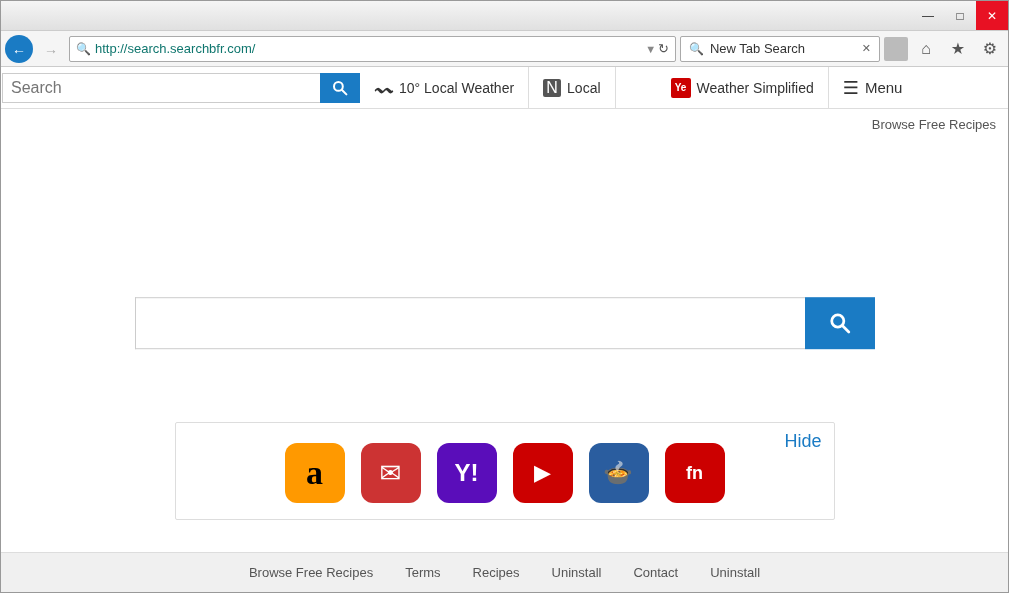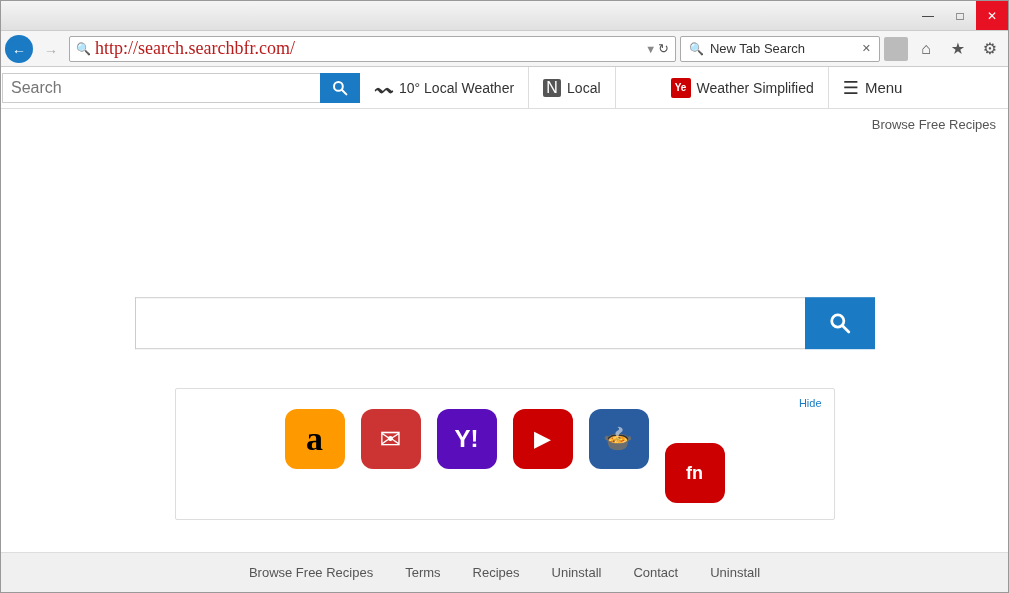--- a/index.html
+++ b/index.html
@@ -98,24 +98,23 @@
       padding: 0 6px;
       font-size: 13px;
       color: #333;
       gap: 4px;
     }
 
     .address-bar input {
       flex: 1;
       border: none;
       outline: none;
-      font-size: 18px;
-      color: #b91c1c;
+      font-size: 13px;
+      color: #0f766e;
       background: transparent;
-      font-family: Liberation Serif, serif;
     }
 
     .address-bar-icons {
       display: flex;
       align-items: center;
       gap: 2px;
       color: #666;
     }
 
     .search-tab {
@@ -302,21 +301,21 @@
       background: white;
       border: 1px solid #ddd;
       border-radius: 2px;
       padding: 12px 16px 16px;
     }
 
     .hide-link {
       position: absolute;
       top: 8px;
       right: 12px;
-      font-size: 11px;
+      font-size: 18px;
       color: #1a7bc4;
       cursor: pointer;
       text-decoration: none;
     }
 
     .quick-links-icons {
       display: flex;
       justify-content: center;
       gap: 16px;
       margin-top: 8px;
@@ -332,21 +331,21 @@
       justify-content: center;
       font-size: 28px;
       overflow: hidden;
     }
 
     .icon-amazon { background: #f90; }
     .icon-mail { background: #e33; }
     .icon-yahoo { background: #5a0dba; }
     .icon-youtube { background: #c00; }
     .icon-recipe { background: #2a5d9f; }
-    .icon-foodnetwork { background: #c00; margin-top: 34px; }
+    .icon-foodnetwork { background: #c00; }
 
     
     .footer {
       background: #f0f0f0;
       border-top: 1px solid #ddd;
       height: 40px;
       display: flex;
       align-items: center;
       justify-content: center;
       gap: 32px;

